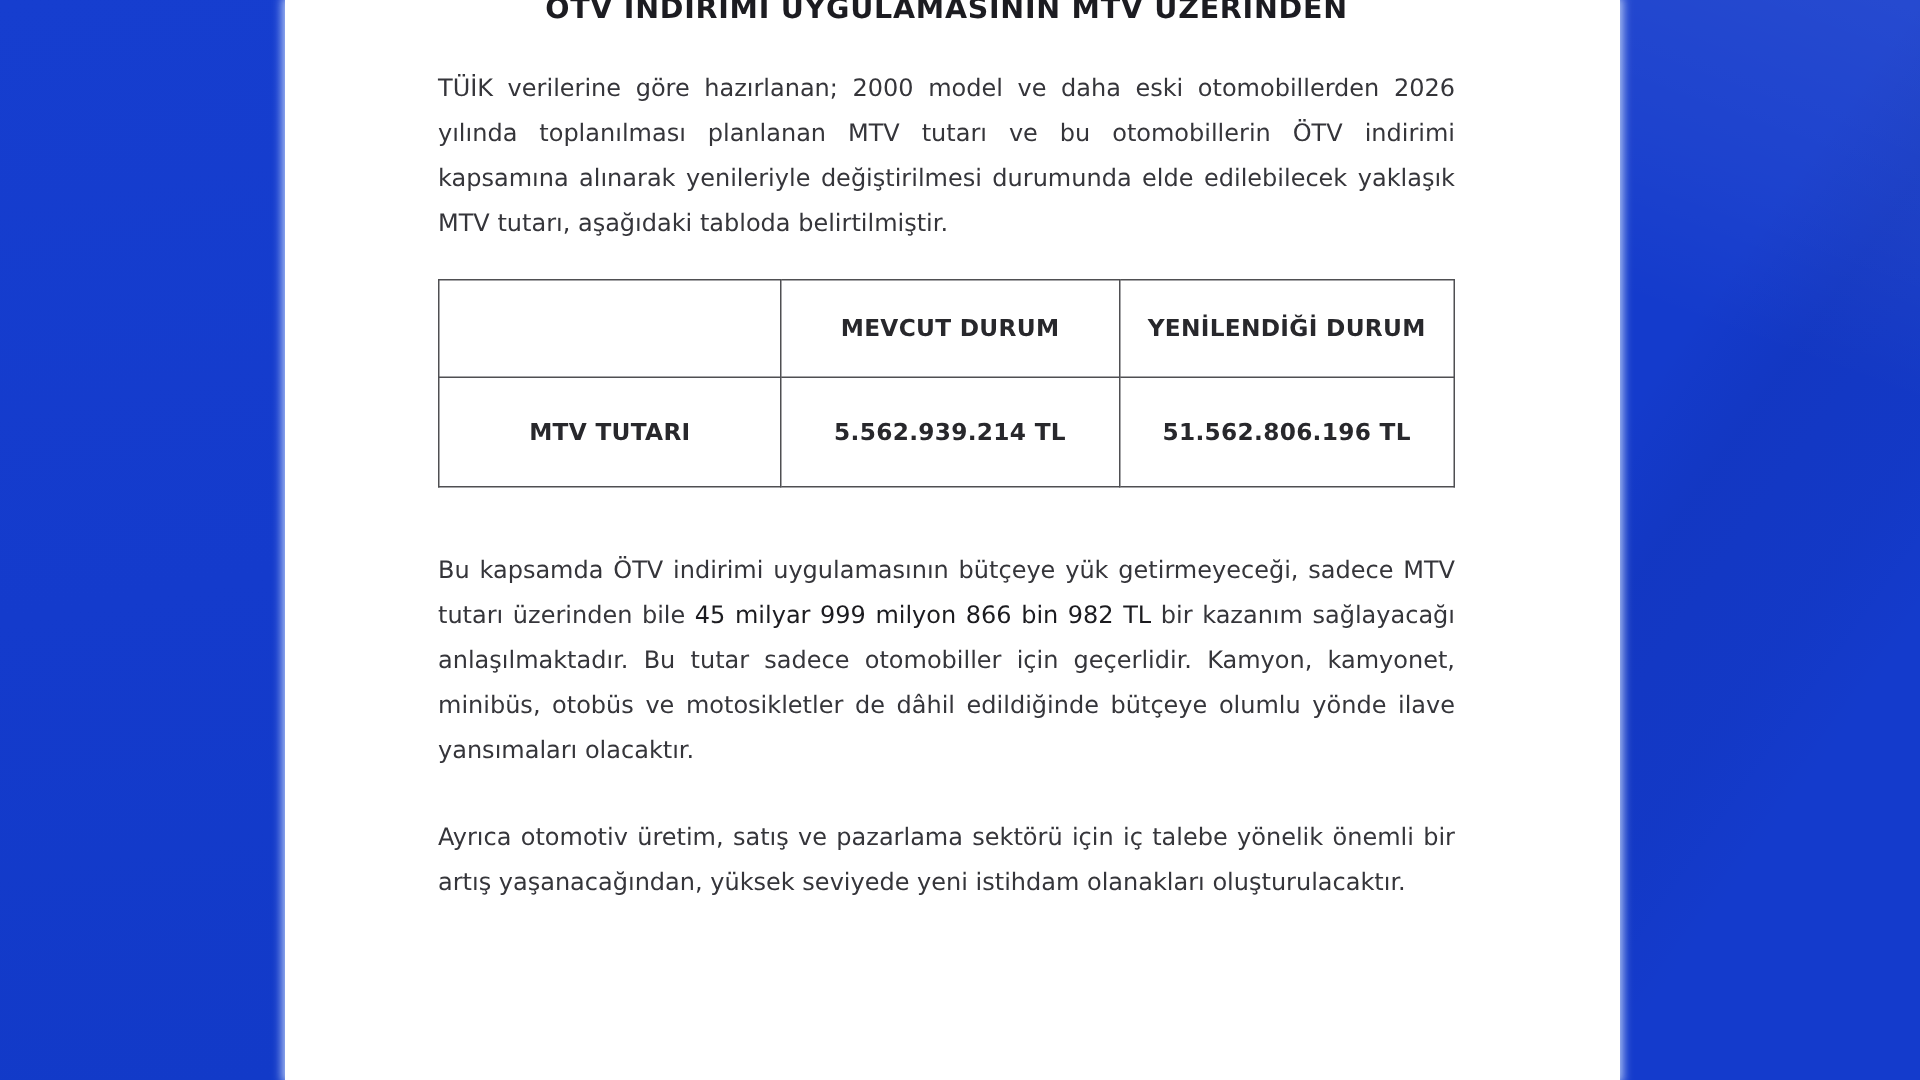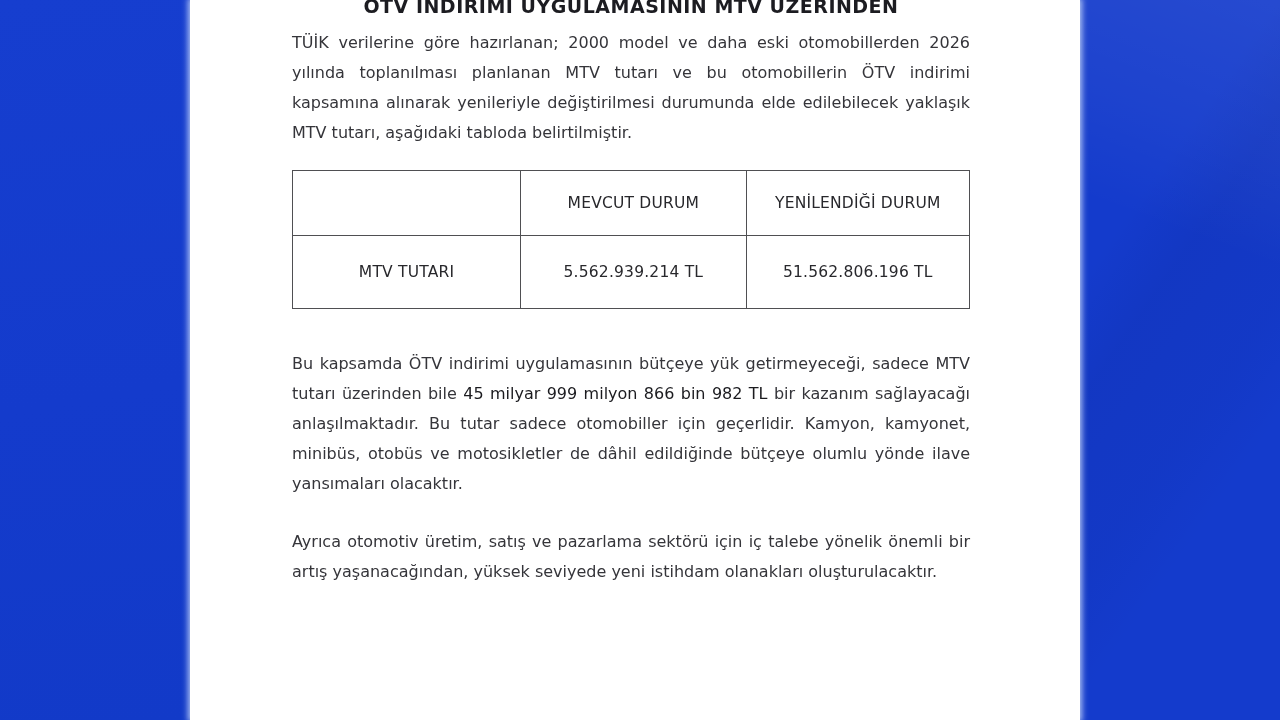--- a/index.html
+++ b/index.html
@@ -50,35 +50,35 @@
     color: #1c1c21;
   }
   .title .tl { display: block; }
   .body-text {
     margin: 0;
     font-size: 16px;
     line-height: 30px;
     text-align: justify;
     color: #35353a;
   }
-  .intro { margin-top: 4px; }
+  .intro { margin-top: 20px; }
   .cmp-table {
     width: 100%;
     margin-top: 22px;
     border-collapse: collapse;
     table-layout: fixed;
   }
   .cmp-table col.c1 { width: 33.7%; }
   .cmp-table col.c2 { width: 33.3%; }
   .cmp-table col.c3 { width: 33.0%; }
   .cmp-table th, .cmp-table td {
     border: 1.5px solid #4f4f52;
     text-align: center;
     vertical-align: middle;
-    font-weight: 400;
+    font-weight: 700;
     font-size: 15.5px;
     letter-spacing: 0.2px;
     color: #28282c;
     padding: 0 6px;
   }
   .cmp-table th { height: 64px; }
   .cmp-table td { height: 72px; }
   .analysis { margin-top: 40px; }
   .analysis strong { font-weight: 400; color: #1b1b1f; }
   .closing { margin-top: 28px; }

